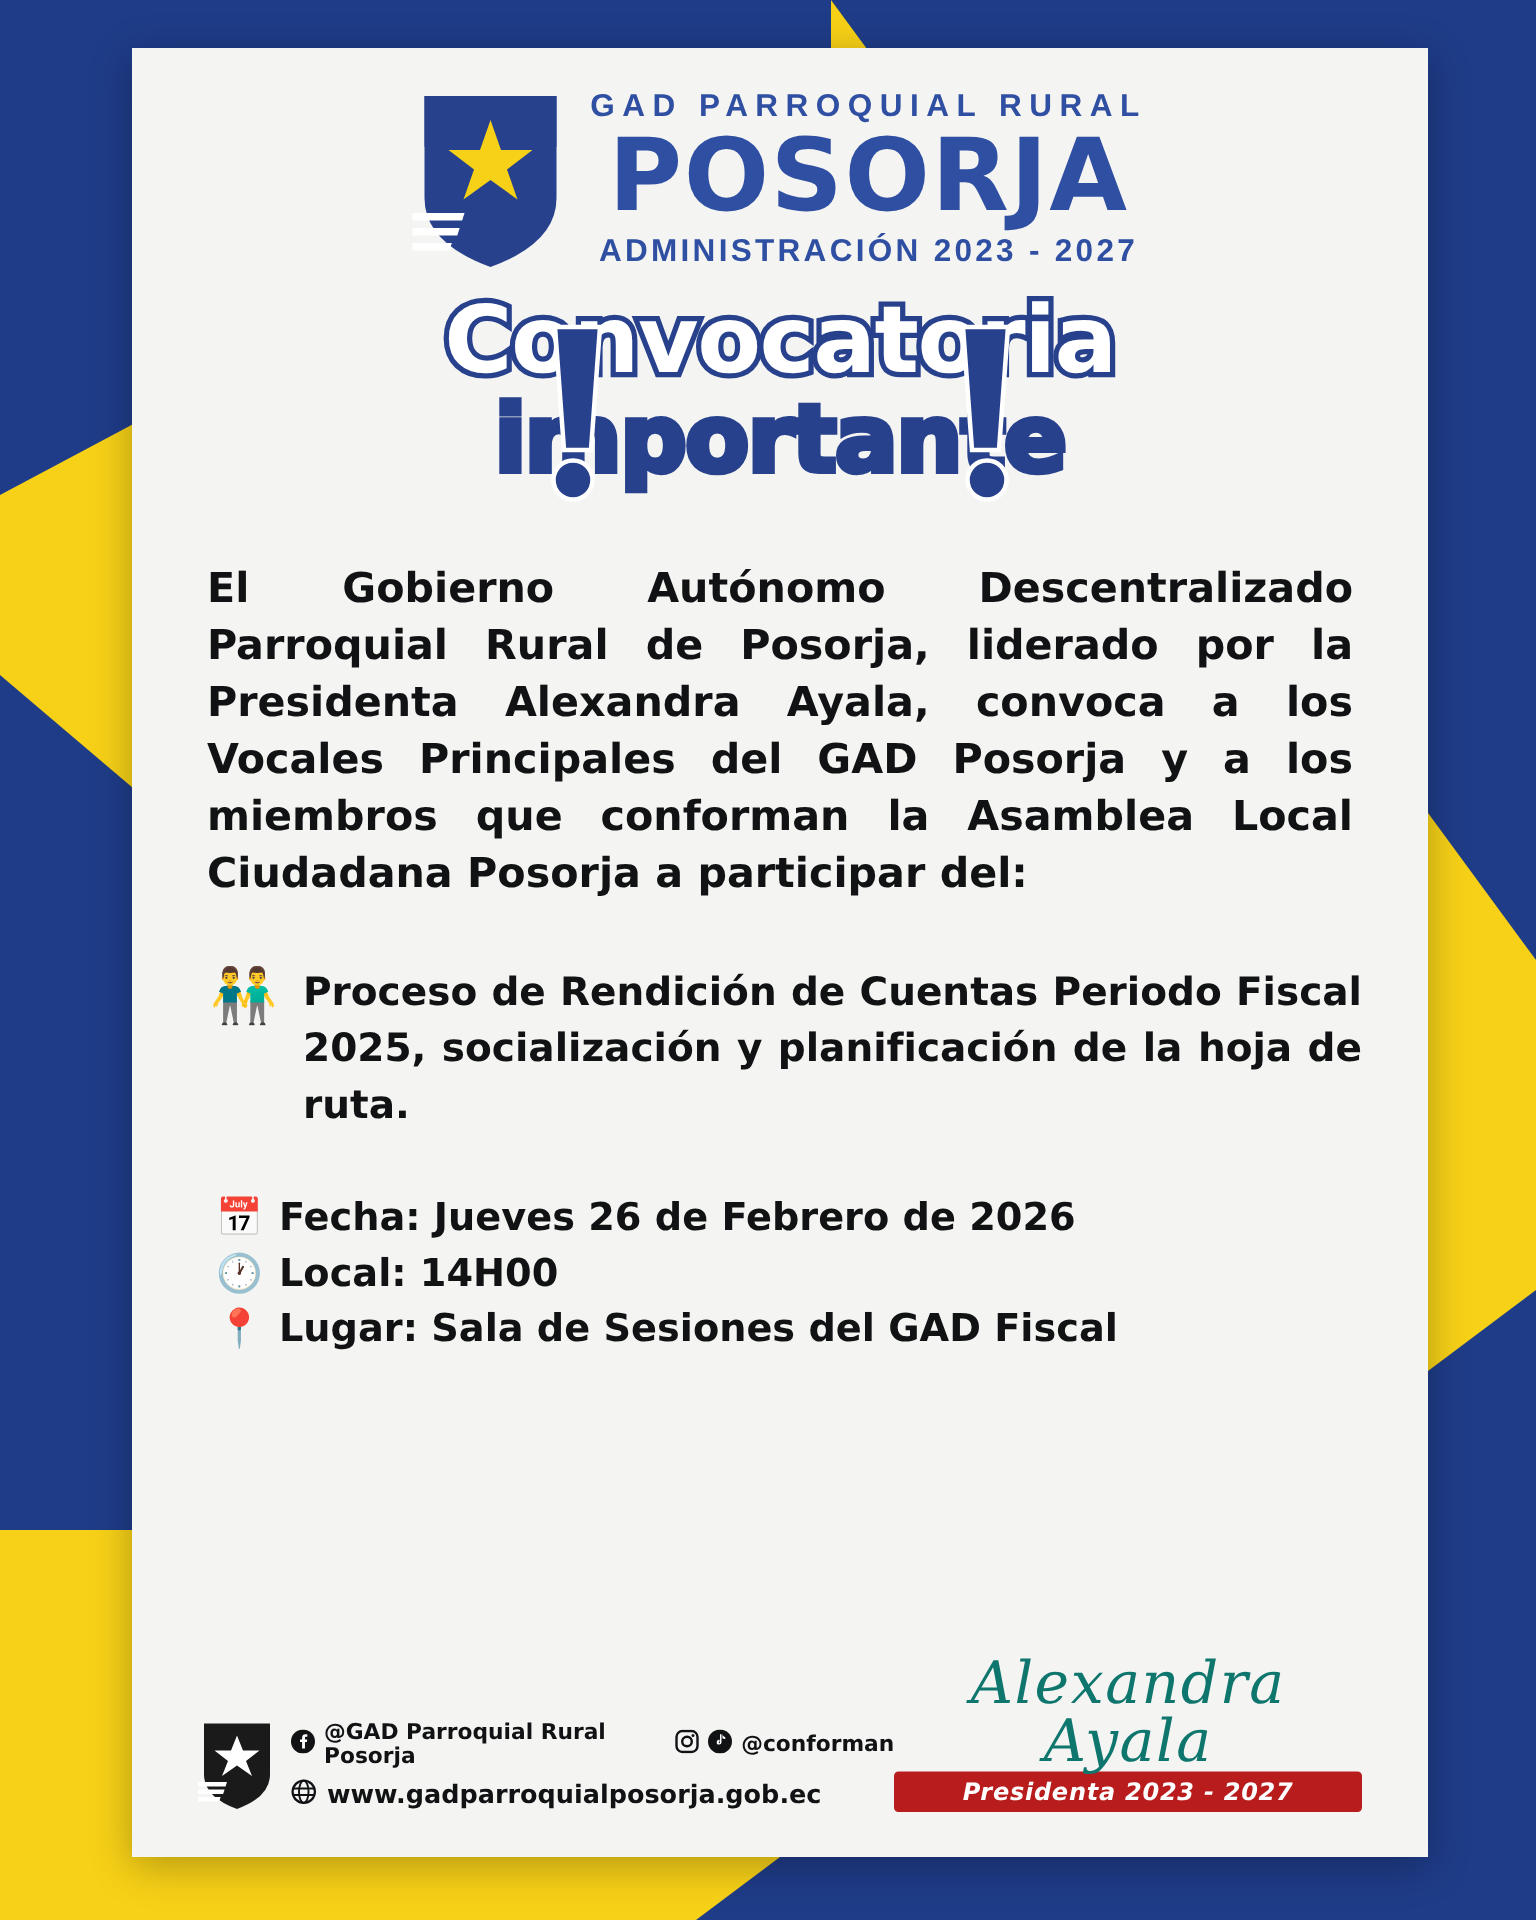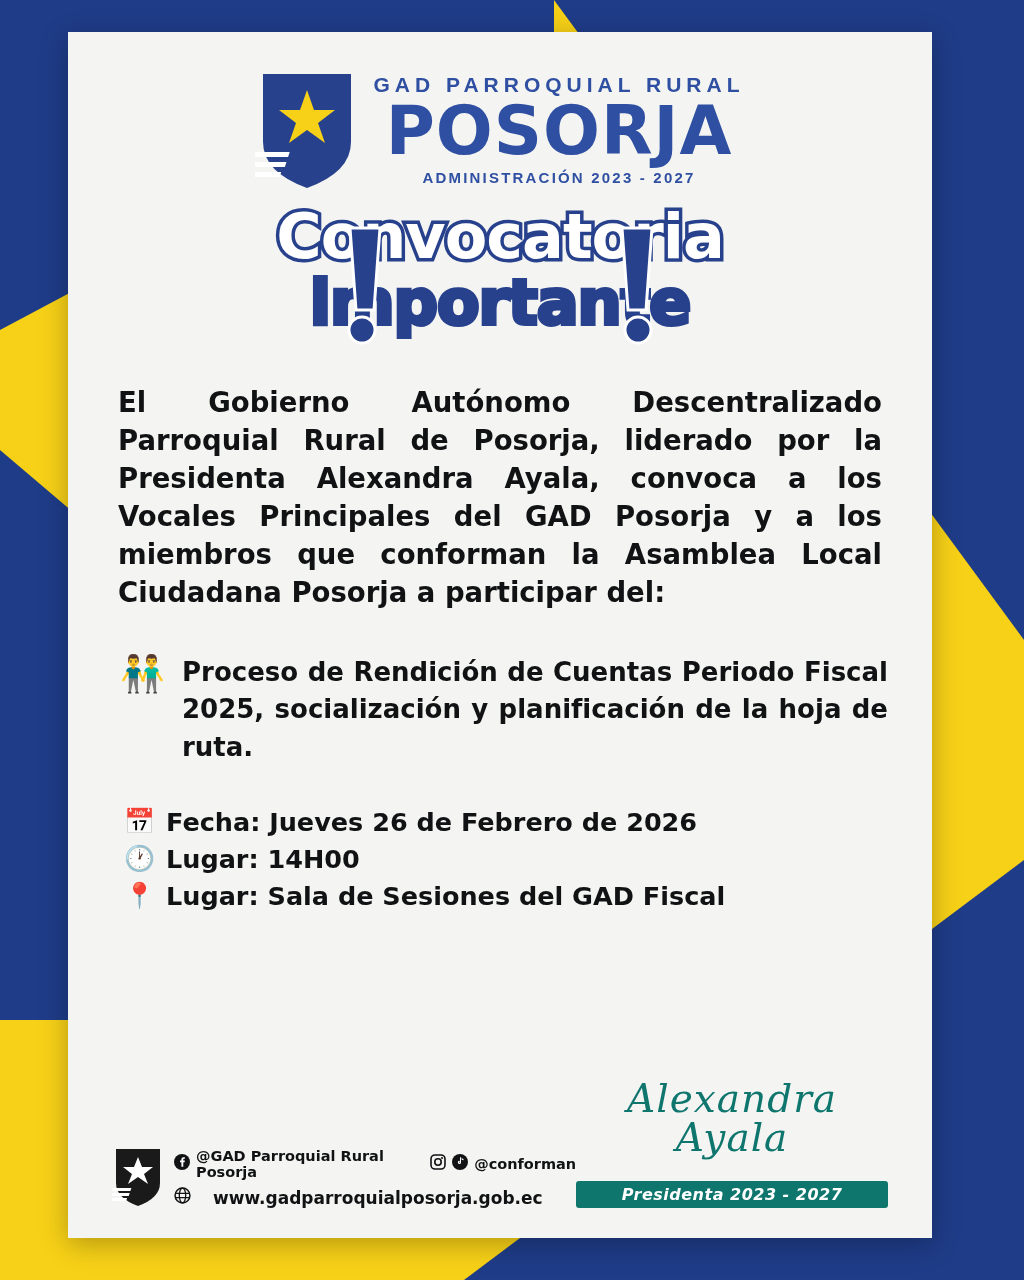--- a/index.html
+++ b/index.html
@@ -38,25 +38,25 @@
     clip-path:polygon(0 0, 100% 25%, 100% 78%, 0 100%);
   }
   .bg-yellow-bottom-left {
     position:absolute; bottom:0; left:0; width:240px; height:260px;
     background:#f7d117;
   }
 
   
   .card {
     position:absolute;
-    left:68px; top:32px;
+    left:88px; top:32px;
     width:864px; height:1206px;
     background:#f4f4f2;
     box-shadow:0 6px 26px rgba(0,0,0,.28);
-    padding:22px 44px 0 44px;
+    padding:12px 44px 0 44px;
   }
 
   
   .logo-row {
     display:flex; align-items:center; justify-content:center;
     gap:14px; margin-top:14px;
   }
   .shield {
     position:relative; width:104px; height:124px; flex:none;
   }
@@ -65,21 +65,21 @@
   .logo-line1 {
     font-size:21px; font-weight:bold; letter-spacing:5px;
     color:#2f4fa2; line-height:1;
   }
   .logo-line2 {
     font-size:67px; font-weight:bold; letter-spacing:1px;
     color:#2f4fa2; line-height:1.02; margin-top:2px;
     font-family:"DejaVu Sans", sans-serif;
   }
   .logo-line3 {
-    font-size:15px; font-weight:bold; letter-spacing:2.2px;
+    font-size:21px; font-weight:bold; letter-spacing:2.2px;
     color:#2f4fa2; margin-top:4px;
   }
 
   
   .headline {
     position:relative; text-align:center; margin-top:14px; height:160px;
   }
   .bang {
     position:absolute; top:14px; color:#27418d;
   }
@@ -142,33 +142,33 @@
   }
   .footer-left { display:flex; align-items:flex-end; gap:10px; }
   .mini-shield { width:52px; height:62px; flex:none; }
   .social-block { font-size:14.5px; font-weight:bold; color:#111214; }
   .social-line {
     display:flex; align-items:center; gap:6px; margin-bottom:7px;
     font-family:"DejaVu Sans", sans-serif;
   }
   .social-line .ic { font-size:15px; }
   .site-line {
-    display:flex; align-items:center; gap:22px;
+    display:flex; align-items:center; gap:7px;
     font-size:17px; font-weight:bold; color:#111214;
     font-family:"DejaVu Sans", sans-serif;
   }
   .footer-right { text-align:center; }
   .signature {
     font-family:"DejaVu Serif", serif;
     font-style:italic; font-size:39px; color:#0f766e;
     line-height:1; letter-spacing:1px;
   }
   .sig-badge {
-    margin-top:24px;
-    background:#0f766e; color:#ffffff;
+    margin-top:0;
+    background:#b91c1c; color:#ffffff;
     font-size:16px; font-weight:bold; font-style:italic;
     padding:4px 14px; border-radius:3px; letter-spacing:.5px;
     font-family:"DejaVu Sans", sans-serif;
   }
 </style>
 </head>
 <body>
 
 <div class="bg-blue-top-left"></div>
 <div class="bg-yellow-top-right"></div>
@@ -223,21 +223,21 @@
     <div class="highlight-text">Proceso de Rendición de Cuentas Periodo Fiscal 2025, socialización y planificación de la hoja de ruta.</div>
   </div>
 
   <div class="details">
     <div class="detail-row">
       <span class="emoji">📅</span>
       <span class="detail-text">Fecha: Jueves 26 de Febrero de 2026</span>
     </div>
     <div class="detail-row">
       <span class="emoji">🕐</span>
-      <span class="detail-text">Lugar: 14H00</span>
+      <span class="detail-text">Local: 14H00</span>
     </div>
     <div class="detail-row">
       <span class="emoji">📍</span>
       <span class="detail-text">Lugar: Sala de Sesiones del GAD Fiscal</span>
     </div>
   </div>
 
   <div class="footer">
     <div class="footer-left">
       <div class="mini-shield">

